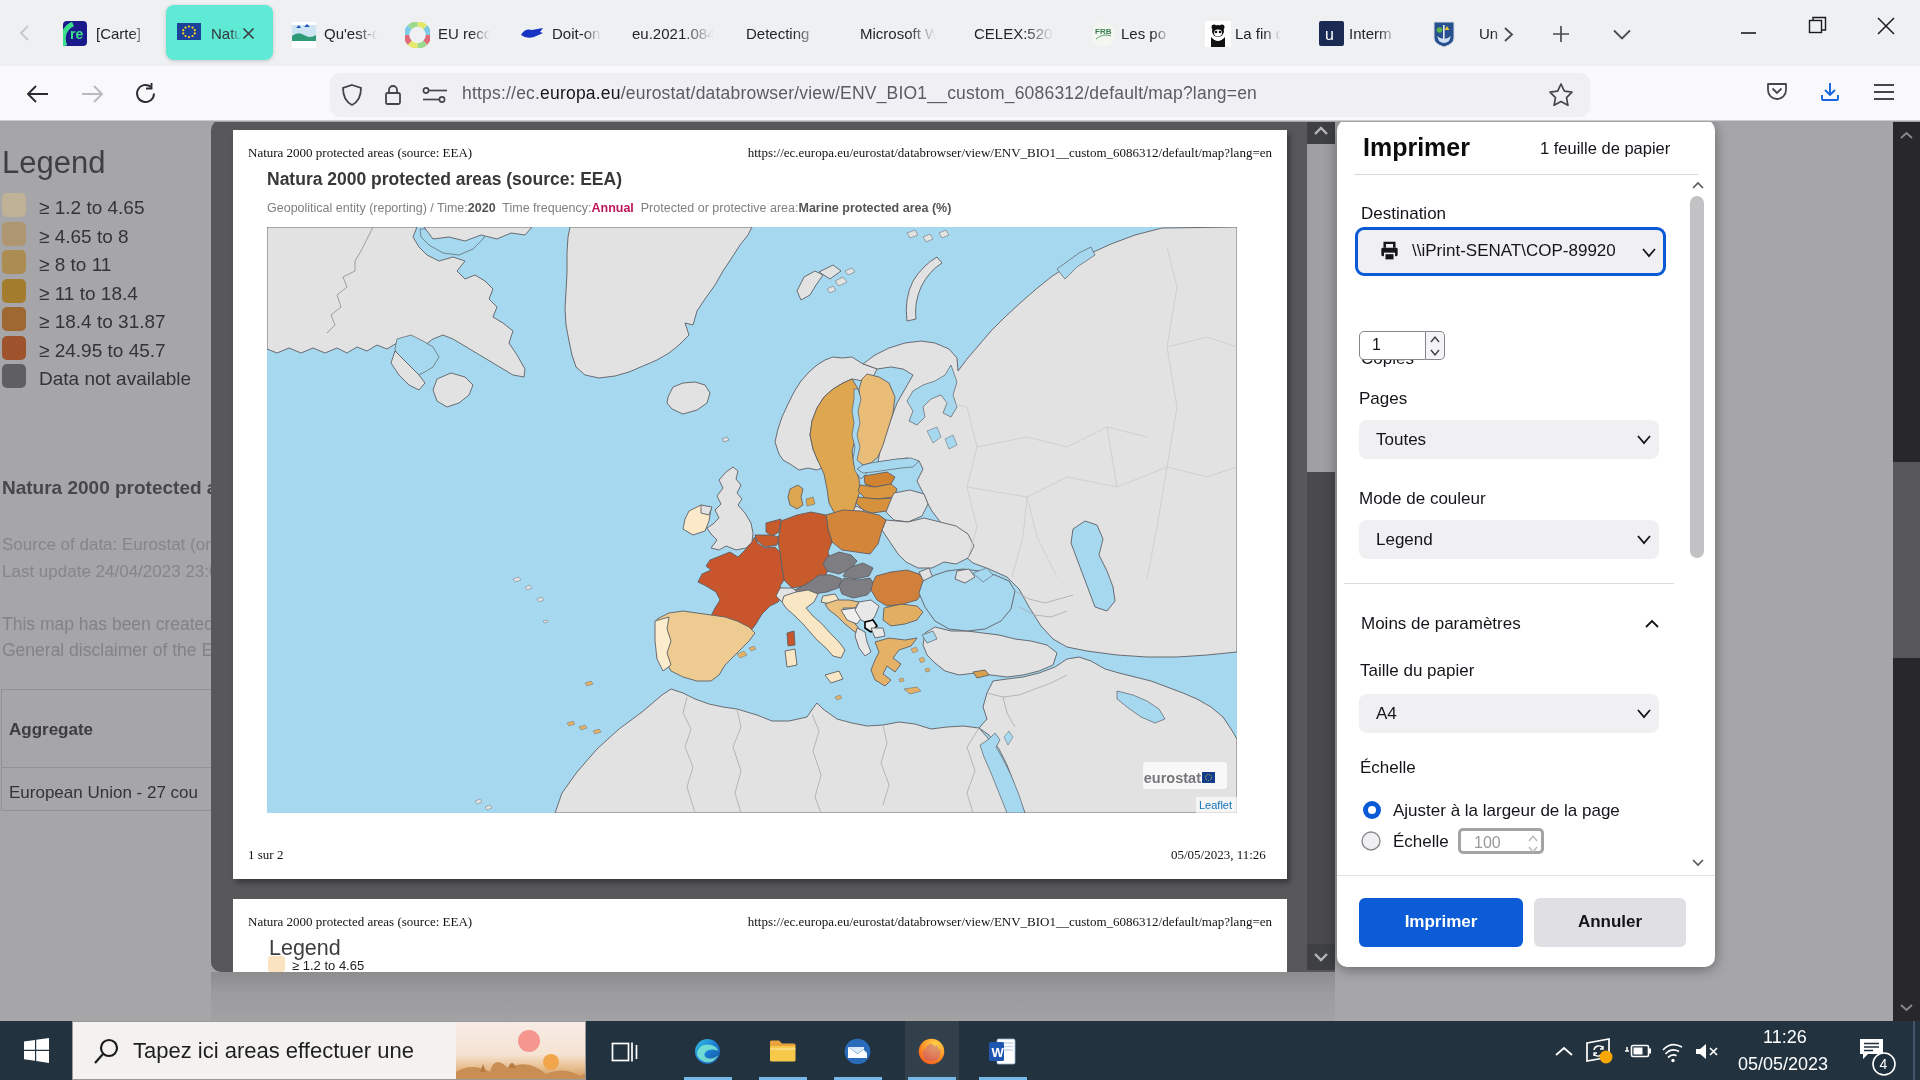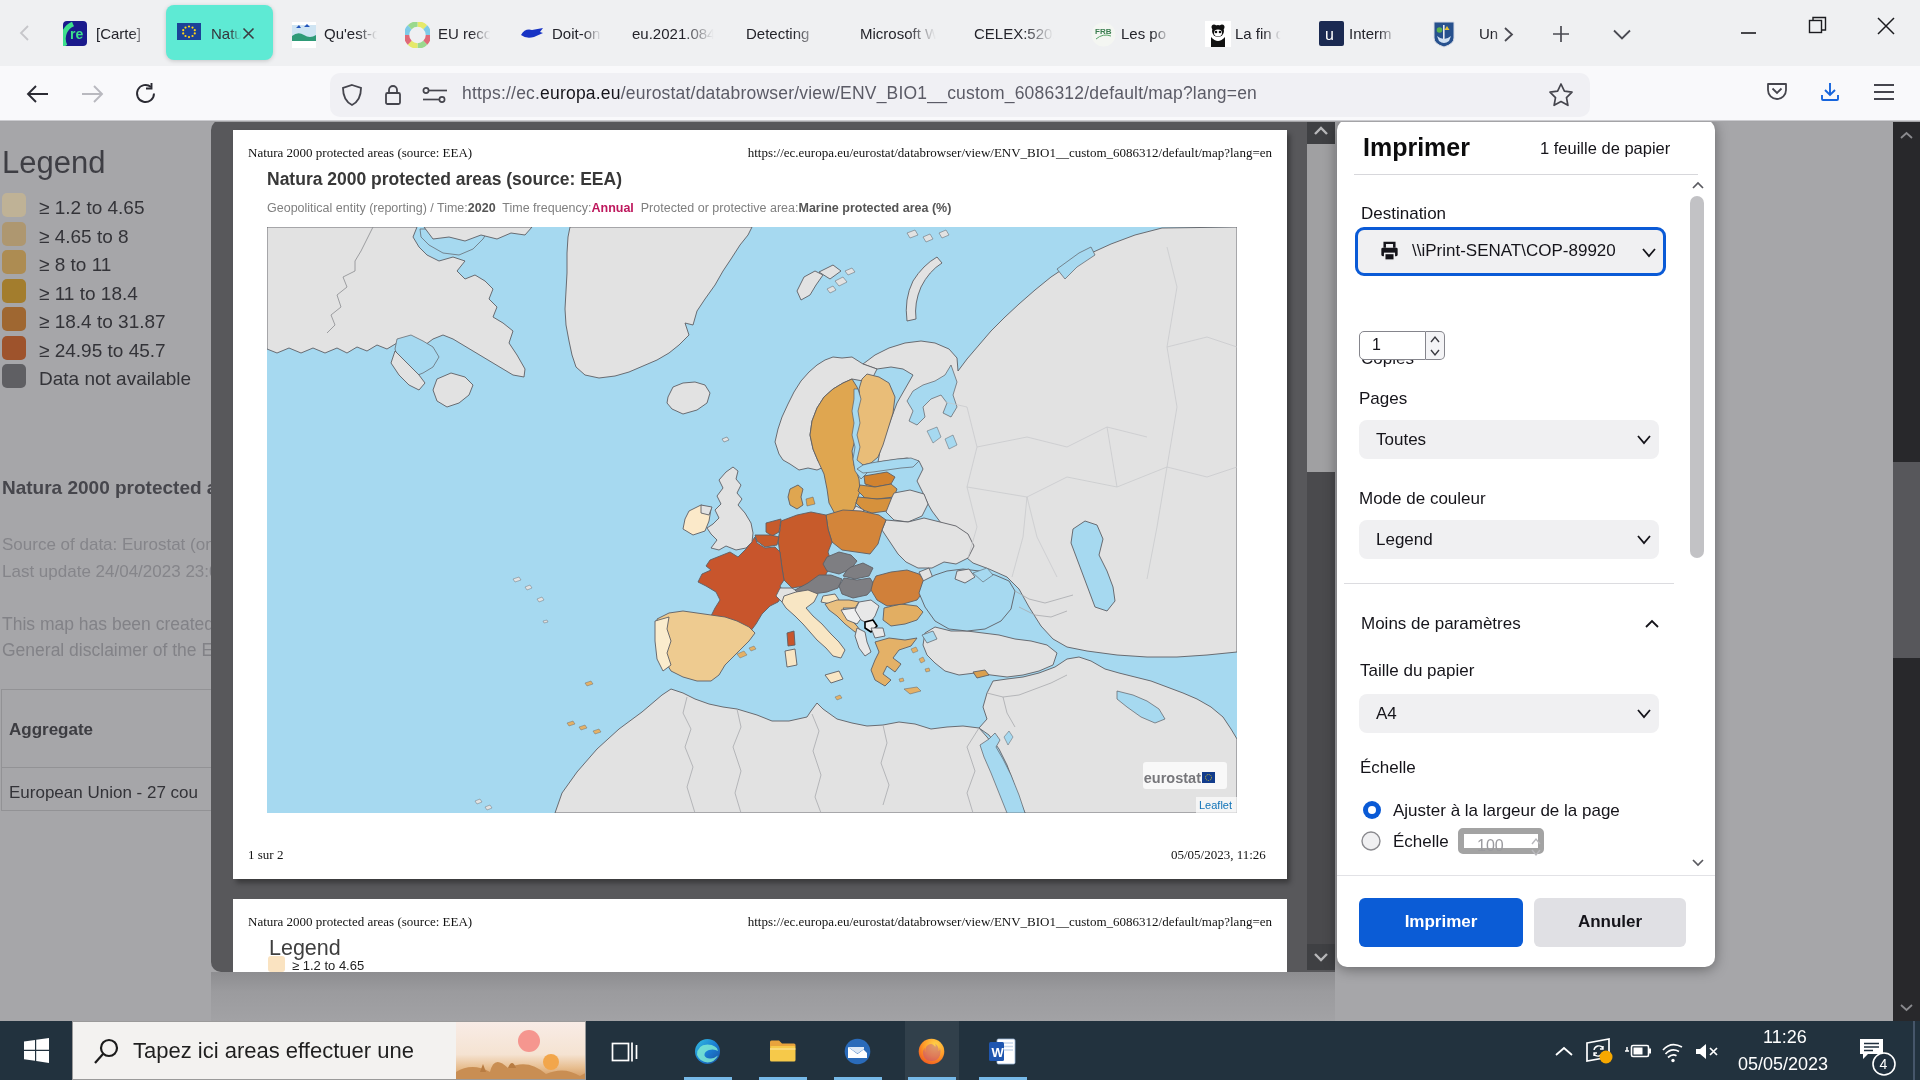--- a/index.html
+++ b/index.html
@@ -525,21 +525,21 @@
     <div class="dlbl" style="left:23px;top:638px;">Échelle</div>
     <svg class="abs" style="left:25px;top:680px" width="20" height="20">
         <circle cx="10" cy="10" r="9" fill="#0a5ad6"></circle>
         <circle cx="10" cy="10" r="4" fill="#fff"></circle>
       </svg>
     <div class="dlbl" style="left:56px;top:681px;">Ajuster à la largeur de la page</div>
     <svg class="abs" style="left:24px;top:711px" width="20" height="20">
         <circle cx="10" cy="10" r="9" fill="#f0f0f2" stroke="#8a8a8f" stroke-width="1.4"></circle>
       </svg>
     <div class="dlbl" style="left:56px;top:712px;">Échelle</div>
-    <div class="abs" style="left:121px;top:708px;width:86px;height:26px;border:6px solid #a3a3a3;border-radius:5px;background:#fff;">
+    <div class="abs" style="left:121px;top:708px;width:86px;height:26px;border:3px solid #a3a3a3;border-radius:5px;background:#fff;">
       <div class="abs" style="left:13px;top:3px;font-size:16px;color:#9a9a9e;">100</div>
       <svg class="abs" style="left:66px;top:2px" width="12" height="22">
           <path d="M2 8 L6 3 L10 8" stroke="#b8b8bc" stroke-width="1.4" fill="none"></path>
           <path d="M2 14 L6 19 L10 14" stroke="#b8b8bc" stroke-width="1.4" fill="none"></path>
         </svg>
     </div>
 
     <div class="abs" style="left:0px;top:755px;width:378px;height:1px;background:#e2e2e6;"></div>
     <div class="abs" style="left:22px;top:778px;width:164px;height:49px;background:#0b5cd6;border-radius:6px;color:#fff;font-size:17px;font-weight:bold;text-align:center;padding-top:14px;">Imprimer</div>
     <div class="abs" style="left:197px;top:778px;width:152px;height:49px;background:#e0e0e4;border-radius:6px;color:#15141a;font-size:17px;font-weight:bold;text-align:center;padding-top:14px;">Annuler</div>

